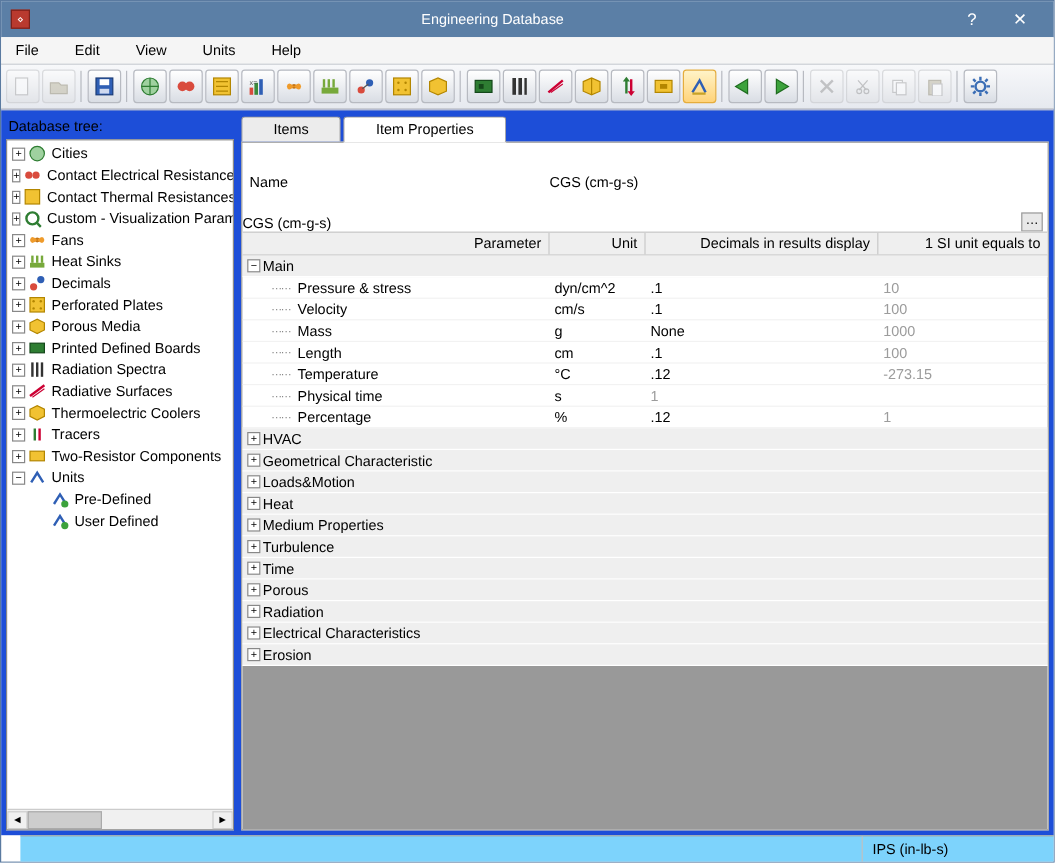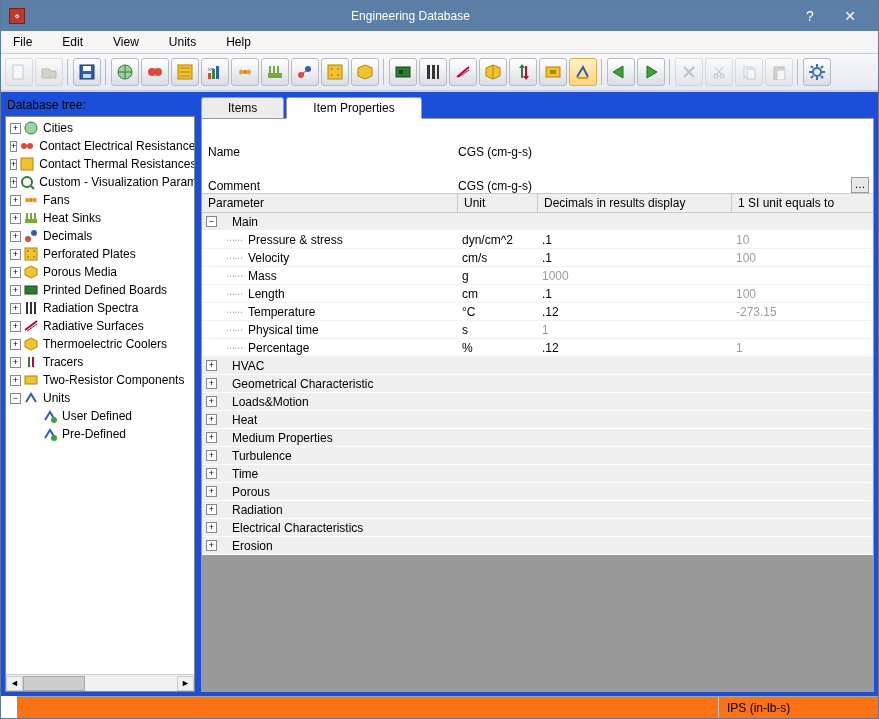--- a/index.html
+++ b/index.html
@@ -32,37 +32,37 @@
   .right { flex:1; display:flex; flex-direction:column; margin:4px 4px 4px 6px;}
   .tabs { height:22px; display:flex; align-items:flex-end; position:relative;}
   .tab { padding:3px 26px; border:1px solid #9a9a9a; border-bottom:none; background:#ececec; border-radius:3px 3px 0 0; margin-right:2px; cursor:pointer; font-size:12px;}
   .tab.active { background:#fff; position:relative; top:1px; border-bottom:1px solid #fff;}
   .panel { flex:1; border:1px solid #9a9a9a; background:#fff; display:flex; flex-direction:column; overflow:hidden;}
   .kv { height:18px; display:flex; align-items:flex-end;margin-top:16px;}
   .kv .k { width:256px; padding-left:6px;}
   .kv .v { flex:1; }
   .kv .dots { width:18px; height:16px; border:1px solid #9a9a9a; background:#e8e8e8; text-align:center; line-height:12px; font-size:11px; margin-right:4px; cursor:pointer;}
   .gridhead { display:flex; background:#efefef; border-top:1px solid #c9c9c9; border-bottom:1px solid #c9c9c9; height:20px;}
-  .gh { border-right:1px solid #c9c9c9; padding:2px 6px; text-align:left; overflow:hidden; white-space:nowrap;}
+  .gh { border-right:1px solid #c9c9c9; padding:2px 6px; text-align:right; overflow:hidden; white-space:nowrap;}
   .gh:last-child{border-right:none;}
   .col-param { width:256px; }
   .col-unit  { width:80px; }
   .col-dec   { width:194px; }
   .col-si    { flex:1; min-width:60px; }
   .catrow { display:flex; align-items:center; height:18px; background:#efefef; border-bottom:1px solid #fff;}
   .catrow .twist { margin-left:4px;}
-  .catrow .clabel { margin-left:13px; cursor:pointer;}
+  .catrow .clabel { margin-left:0; cursor:pointer;}
   .datarow { display:flex; align-items:center; height:18px; border-bottom:1px solid #f2f2f2;}
   .dr-param { width:256px; display:flex; align-items:center;}
   .dr-param .dots3 { color:#888; font-size:9px; letter-spacing:-1px; margin:0 6px 0 24px;}
   .dr-unit { width:80px; padding-left:4px;}
   .dr-dec { width:194px; padding-left:4px;}
   .dr-si { flex:1; padding-left:4px; color:#9c9c9c;}
   .fillgray{ flex:1; background:#999;}
-  .status { height:22px; border-top:1px solid #a3a3a3; background:#f97316; display:flex; align-items:center;margin-left:16px;}
+  .status { height:22px; border-top:1px solid #a3a3a3; background:#7dd3fc; display:flex; align-items:center;margin-left:16px;}
   .status .statcell { margin-left:auto; width:160px; border-left:1px solid #c0c0c0; height:100%; display:flex; align-items:center; padding-left:8px;}
   
   svg { display:block; }
 </style>
 </head>
 <body>
 
 <div class="window">
 
   <div class="titlebar">
@@ -426,30 +426,30 @@
               </div>
               <div class="nlabel">Units</div>
             </div>
             <div class="node child2">
               <div class="nico">
                 <svg width="16" height="16">
                   <path d="M3 12 L8 4 L13 12" stroke="#2f5fb5" stroke-width="2" fill="none"></path>
                   <circle cx="12" cy="12" r="3" fill="#3ca23c"></circle>
                 </svg>
               </div>
-              <div class="nlabel">User Defined</div>
+              <div class="nlabel">Pre-Defined</div>
             </div>
             <div class="node child2">
               <div class="nico">
                 <svg width="16" height="16">
                   <path d="M3 12 L8 4 L13 12" stroke="#2f5fb5" stroke-width="2" fill="none"></path>
                   <circle cx="12" cy="12" r="3" fill="#3ca23c"></circle>
                 </svg>
               </div>
-              <div class="nlabel">Pre-Defined</div>
+              <div class="nlabel">User Defined</div>
             </div>
           </div>
         <div class="hscroll" style="position:absolute;bottom:0;left:0;right:0;">
           <div class="arr">◄</div>
           <div class="thumb"></div>
           <div class="track"></div>
           <div class="arr">►</div>
         </div>
       </div>
     </div>
@@ -459,21 +459,20 @@
         <div class="tab">Items</div>
         <div class="tab active">Item Properties</div>
       </div>
       <div class="panel">
         <div style="height:6px;"></div>
         <div class="kv">
           <div class="k">Name</div>
           <div class="v">CGS (cm-g-s)</div>
         </div>
         <div class="kv">
-          <div class="k">Comment</div>
           <div class="v">CGS (cm-g-s)</div>
           <div class="dots">…</div>
         </div>
 
         <div class="gridhead">
           <div class="gh col-param">Parameter</div>
           <div class="gh col-unit">Unit</div>
           <div class="gh col-dec">Decimals in results display</div>
           <div class="gh col-si">1 SI unit equals to</div>
         </div>
@@ -500,20 +499,21 @@
               <div class="dr-unit">cm/s</div>
               <div class="dr-dec">.1</div>
               <div class="dr-si">100</div>
             </div>
             <div class="datarow">
               <div class="dr-param">
                 <span class="dots3">⋯⋯</span>
                 <span>Mass</span>
               </div>
               <div class="dr-unit">g</div>
+              <div class="dr-dec">None</div>
               <div class="dr-si">1000</div>
             </div>
             <div class="datarow">
               <div class="dr-param">
                 <span class="dots3">⋯⋯</span>
                 <span>Length</span>
               </div>
               <div class="dr-unit">cm</div>
               <div class="dr-dec">.1</div>
               <div class="dr-si">100</div>

